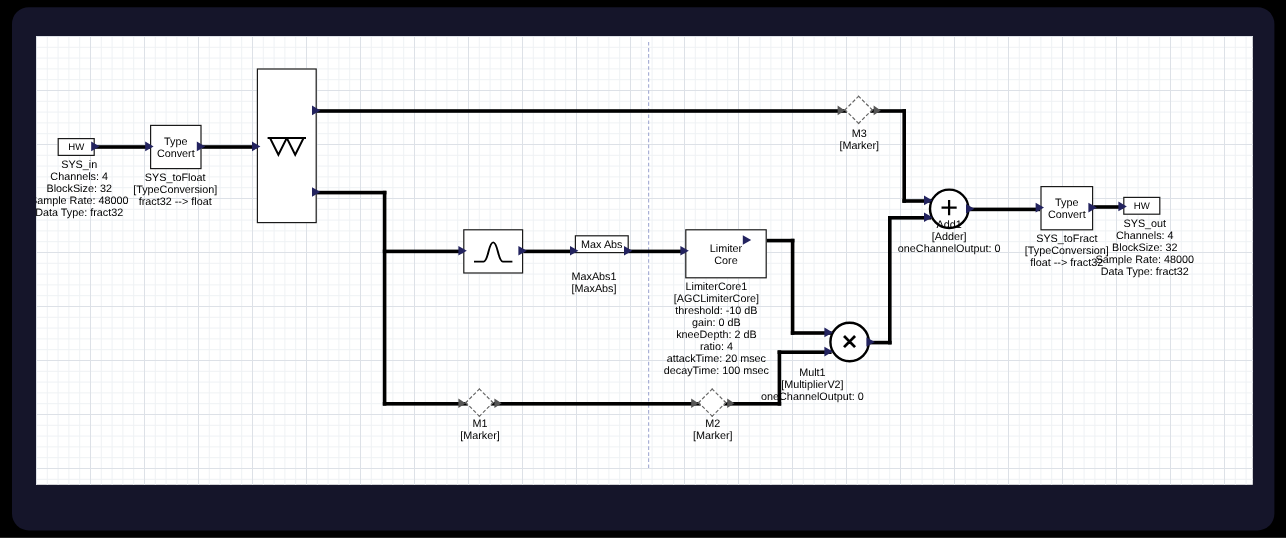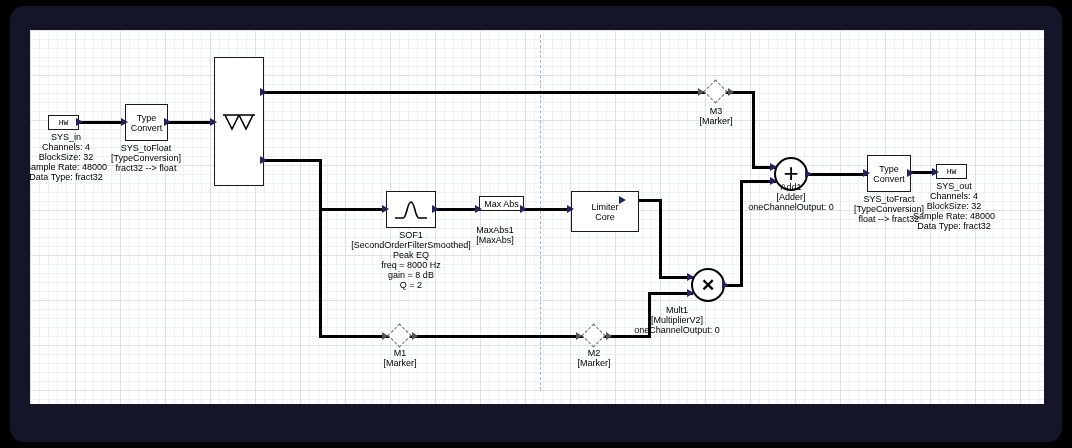--- a/index.html
+++ b/index.html
@@ -8,21 +8,21 @@
   .canvas { position:absolute; left:20px; top:24px; width:1014px; height:374px; background:#fff; overflow:hidden;
     background-image:
       linear-gradient(to right,#dde1e7 1px,transparent 1px),
       linear-gradient(to bottom,#dde1e7 1px,transparent 1px),
       linear-gradient(to right,#eef1f4 1px,transparent 1px),
       linear-gradient(to bottom,#eef1f4 1px,transparent 1px);
     background-size:45px 45px,45px 45px,9px 9px,9px 9px; }
   .divider { position:absolute; width:0; border-left:1px dashed #a9b0d6; }
   .wire { position:absolute; background:#000; }
   .block { position:absolute; background:#fff; border:1px solid #1a1a1a; display:flex; align-items:center; justify-content:center; text-align:center; font-size:9px; line-height:10px; color:#000; }
-  .hwtxt { font-size:8px;font-family:Liberation Mono, monospace; }
+  .hwtxt { font-size:8px; }
   .circle { position:absolute; width:34px; height:34px; border:2px solid #000; border-radius:50%; background:#fff; display:flex; align-items:center; justify-content:center; }
   .op { font-size:17px; font-weight:bold; line-height:1; }
   .op.plus { font-size:26px; font-weight:normal; margin-top:-2px; }
   .diamond { position:absolute; width:17px; height:17px; background:#fff; border:1px dashed #666; transform:rotate(45deg); }
   .pin { position:absolute; width:0; height:0; border-top:4px solid transparent; border-bottom:4px solid transparent; border-left:7px solid #23235f; }
   .mpin { position:absolute; width:0; height:0; border-top:4px solid transparent; border-bottom:4px solid transparent; border-left:6px solid #555; }
   .lbl { position:absolute; transform:translateX(-50%); text-align:center; font-size:9px; line-height:10px; color:#000; white-space:nowrap; }
   .icon { position:absolute; }
 </style>
 </head>
@@ -138,31 +138,33 @@
         <div>Channels: 4</div>
         <div>BlockSize: 32</div>
         <div>Sample Rate: 48000</div>
         <div>Data Type: fract32</div>
       </div>
     <div class="lbl" style="left:116px;top:113px">
         <div>SYS_toFloat</div>
         <div>[TypeConversion]</div>
         <div>fract32 --&gt; float</div>
       </div>
-    <div class="lbl" style="left:381px;top:200px">
-        <div>SOF1</div>
-        <div>[SecondOrderFilterSmoothed]</div>
-        <div>Peak EQ</div>
-        <div>freq = 8000 Hz</div>
-        <div>gain = 8 dB</div>
-        <div>Q = 2</div>
-      </div>
     <div class="lbl" style="left:465px;top:195px">
         <div>MaxAbs1</div>
         <div>[MaxAbs]</div>
+      </div>
+    <div class="lbl" style="left:567px;top:204px">
+        <div>LimiterCore1</div>
+        <div>[AGCLimiterCore]</div>
+        <div>threshold: -10 dB</div>
+        <div>gain: 0 dB</div>
+        <div>kneeDepth: 2 dB</div>
+        <div>ratio: 4</div>
+        <div>attackTime: 20 msec</div>
+        <div>decayTime: 100 msec</div>
       </div>
     <div class="lbl" style="left:370px;top:318px">
         <div>M1</div>
         <div>[Marker]</div>
       </div>
     <div class="lbl" style="left:564px;top:318px">
         <div>M2</div>
         <div>[Marker]</div>
       </div>
     <div class="lbl" style="left:686px;top:76px">

